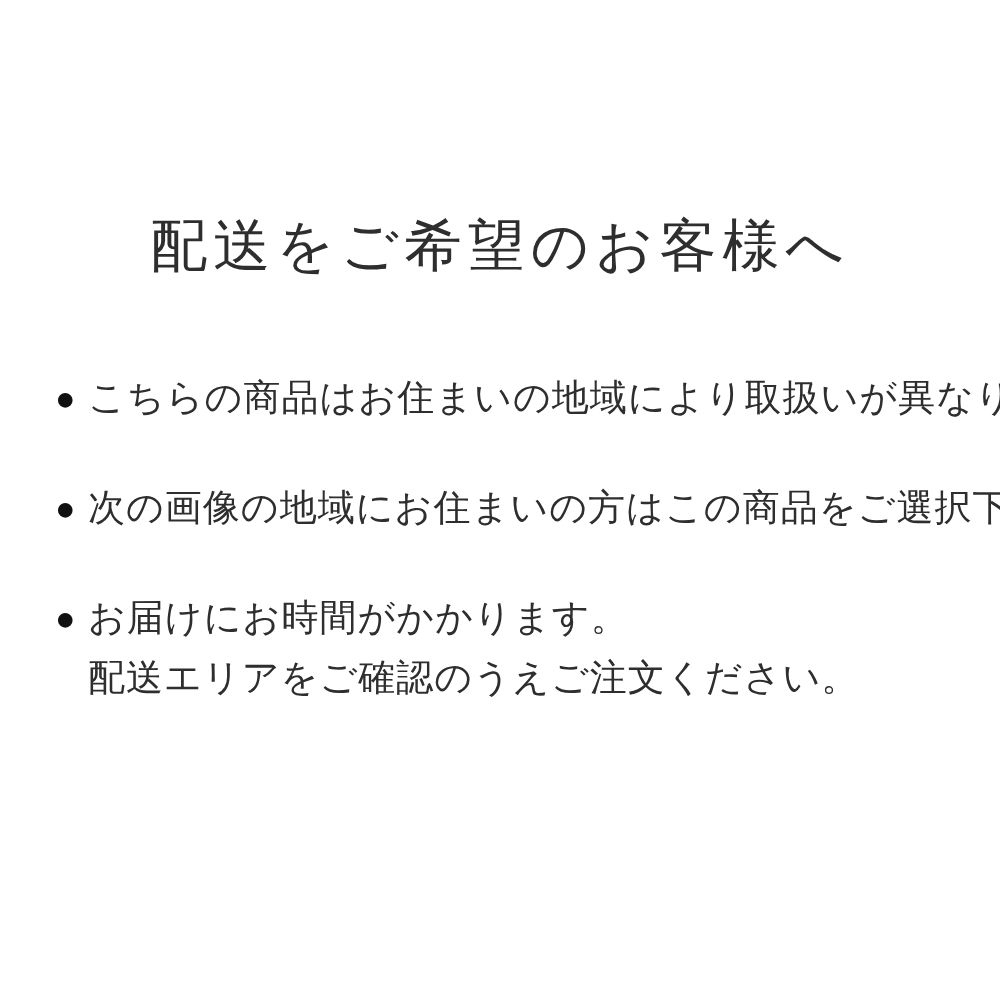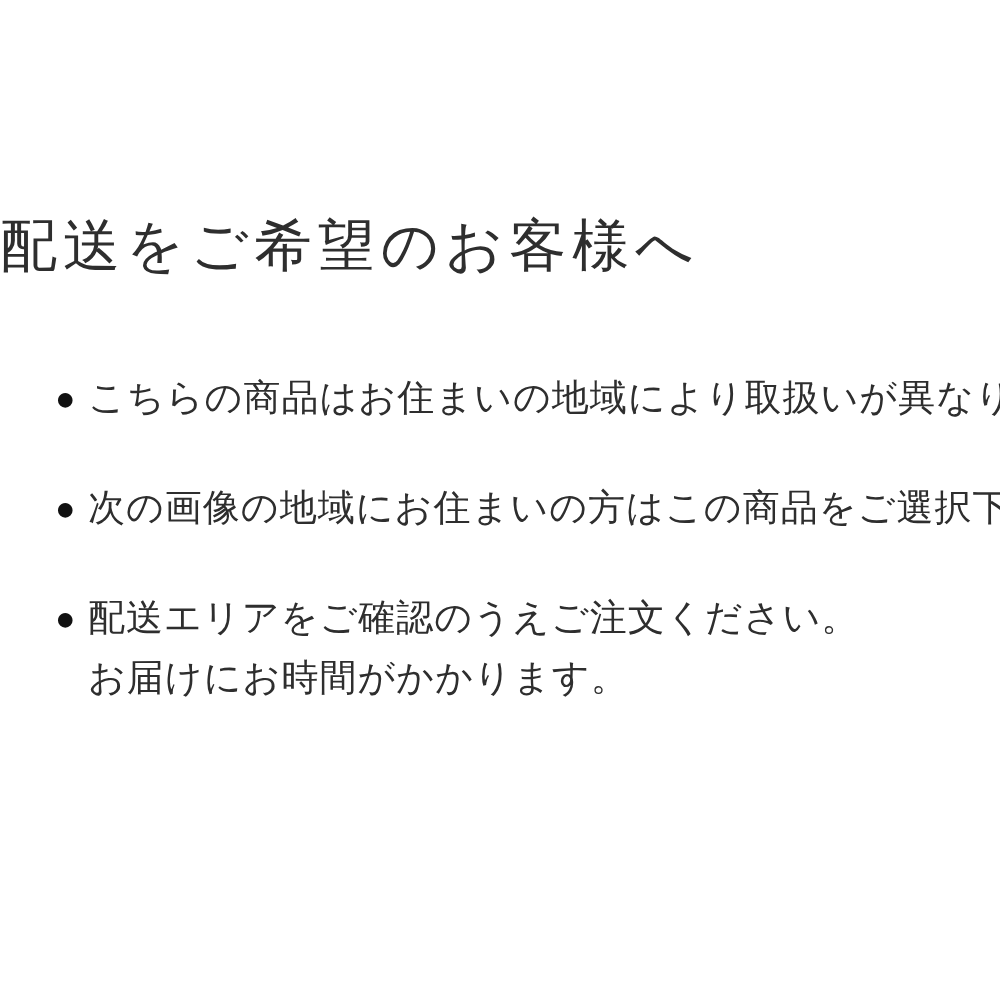--- a/index.html
+++ b/index.html
@@ -14,20 +14,21 @@
   .canvas {
     position: relative;
     width: 1000px;
     height: 1000px;
     background: #ffffff;
     color: #2e2e2e;
   }
   .notice-title {
     margin: 0;
     padding-top: 208px;
+    text-align: center;
     font-size: 57px;
     font-weight: 300;
     letter-spacing: 6px;
     color: #2e2e2e;
     line-height: 1.3;
     white-space: nowrap;
   }
   .bullet-list {
     margin-top: 86px;
     padding-left: 55px;
@@ -78,19 +79,19 @@
     <div class="bullet-item">
       <span class="bullet-mark">●</span>
       <div class="bullet-lines">
         <p>次の画像の地域にお住まいの方はこの商品をご選択下さい。</p>
       </div>
     </div>
 
     <div class="bullet-item">
       <span class="bullet-mark">●</span>
       <div class="bullet-lines">
+        <p>お届けにお時間がかかります。</p>
         <p>配送エリアをご確認のうえご注文ください。</p>
-        <p>お届けにお時間がかかります。</p>
       </div>
     </div>
 
   </div>
 </div>
 
 </body></html>

